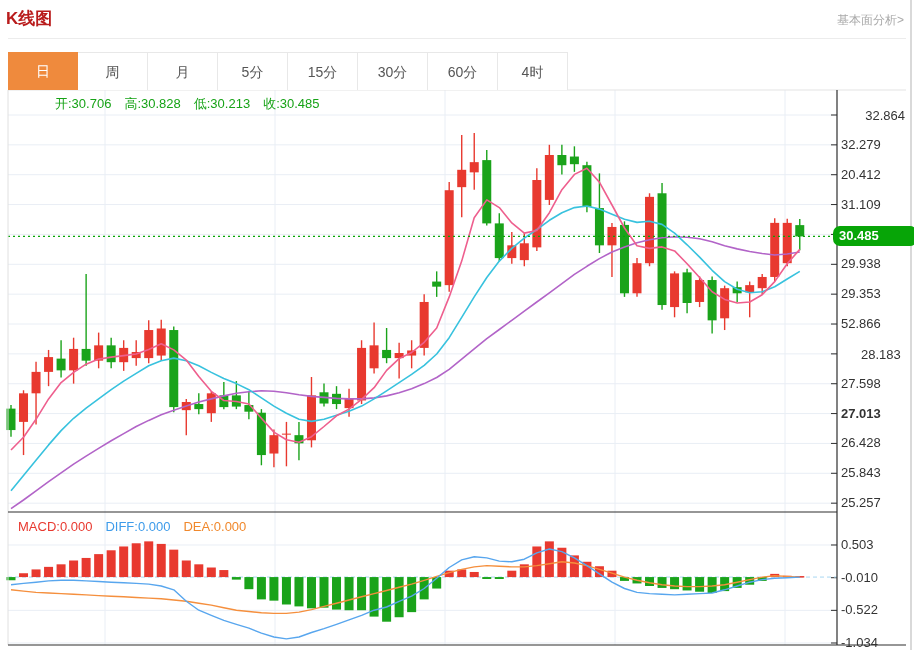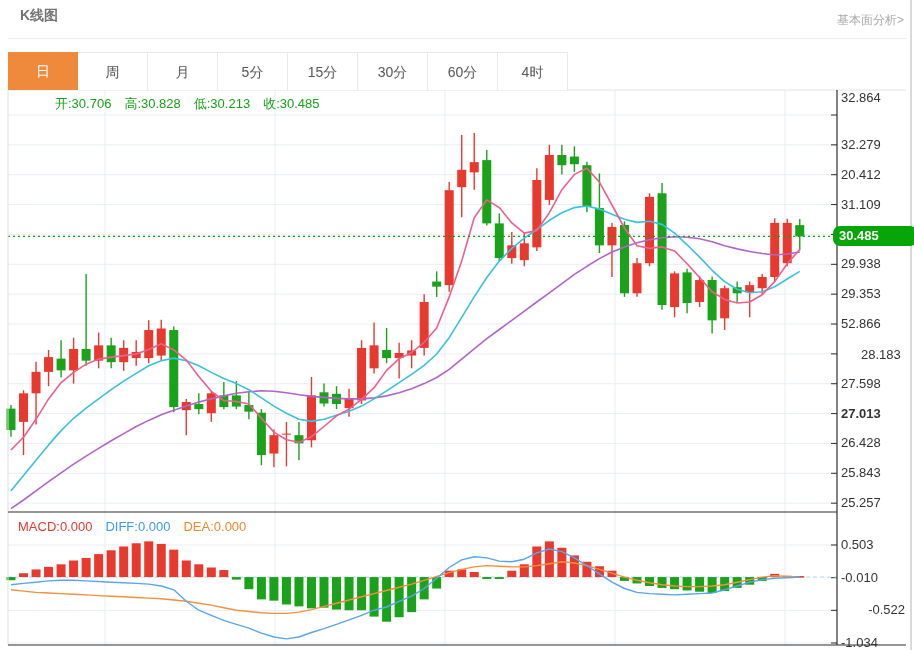--- a/index.html
+++ b/index.html
@@ -1,18 +1,18 @@
 <!DOCTYPE html>
 <html><head>
 <meta charset="utf-8">
 <style>
   html,body{margin:0;padding:0;background:#fff;}
   .page{position:relative;width:914px;height:650px;background:#fff;overflow:hidden;
         font-family:"Liberation Sans","DejaVu Sans",sans-serif;}
-  .page-title{position:absolute;left:20px;top:7px;font-size:14px;font-weight:bold;color:#737373;margin:0;}
+  .page-title{position:absolute;left:6px;top:7px;font-size:17px;font-weight:bold;color:#b91c1c;margin:0;}
   .fund-link{position:absolute;right:10px;top:12px;font-size:12px;color:#a9a9a9;text-decoration:none;cursor:pointer;}
   .header-divider{position:absolute;left:8px;top:38px;width:898px;height:0;border-top:1px solid #ececec;}
   .tabs{position:absolute;left:8px;top:52px;height:38px;display:flex;z-index:3;}
   .tab{width:70px;height:38px;line-height:38px;text-align:center;font-size:14px;color:#555;
        background:#fff;border-top:1px solid #e8e8e8;border-right:1px solid #e8e8e8;box-sizing:border-box;cursor:pointer;}
   .tab:first-child{border-left:1px solid #e8e8e8;}
   .tab.active{background:#EF8A3D;color:#fff;border:none;}
   #chart-svg{position:absolute;left:0;top:0;z-index:1;}
   .legend-row{position:absolute;z-index:2;font-size:13px;white-space:nowrap;}
   .legend-row span{margin-right:13px;}
@@ -291,32 +291,32 @@
     </svg>
 
   <div class="legend-row ohlc-row" style="color: rgb(23, 163, 23);">
     <span>开:30.706</span><span>高:30.828</span><span>低:30.213</span><span>收:30.485</span>
   </div>
   <div class="legend-row macd-row">
     <span style="color: rgb(232, 57, 47);">MACD:0.000</span><span style="color: rgb(61, 155, 234);">DIFF:0.000</span><span style="color: rgb(240, 136, 44);">DEA:0.000</span>
   </div>
 
   <div id="axis-labels">
-      <div class="tick-label" style="top: 90px;">32.864</div>
+      <div class="tick-label" style="top: 108px; text-align: right;">32.864</div>
       <div class="tick-label" style="top: 136.853px;">32.279</div>
       <div class="tick-label" style="top: 166.705px;">20.412</div>
       <div class="tick-label" style="top: 196.558px;">31.109</div>
       <div class="tick-label" style="top: 256.314px;">29.938</div>
       <div class="tick-label" style="top: 286.166px;">29.353</div>
       <div class="tick-label" style="top: 316.019px;">52.866</div>
       <div class="tick-label" style="top: 347px; margin-left: 20px;">28.183</div>
       <div class="tick-label" style="top: 375.724px;">27.598</div>
       <div class="tick-label" style="top: 405.577px; font-weight: bold;">27.013</div>
       <div class="tick-label" style="top: 435.429px;">26.428</div>
       <div class="tick-label" style="top: 465.282px;">25.843</div>
       <div class="tick-label" style="top: 495.185px;">25.257</div>
       <div class="tick-label" style="top: 536.999px;">0.503</div>
       <div class="tick-label" style="top: 569.708px;">-0.010</div>
-      <div class="tick-label" style="top: 602.353px; text-align: right;">-0.522</div>
+      <div class="tick-label" style="top: 602.353px;">-0.522</div>
       <div class="tick-label" style="top: 634.998px;">-1.034</div>
     </div>
   <div class="current-price" style="top: 226.4px; background: rgb(7, 165, 7);">30.485</div>
 </div>
 
 </body></html>

